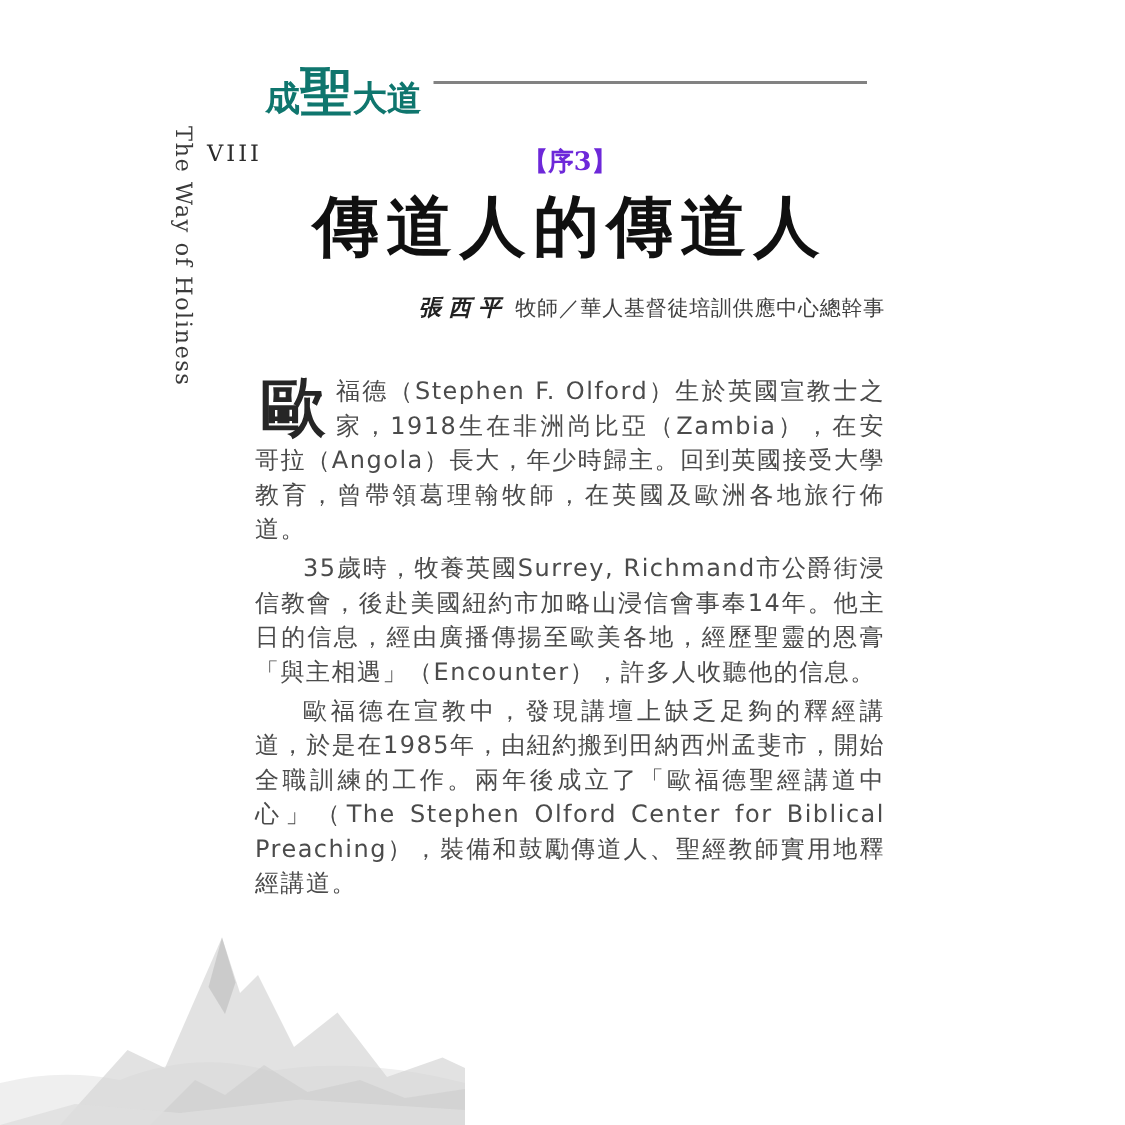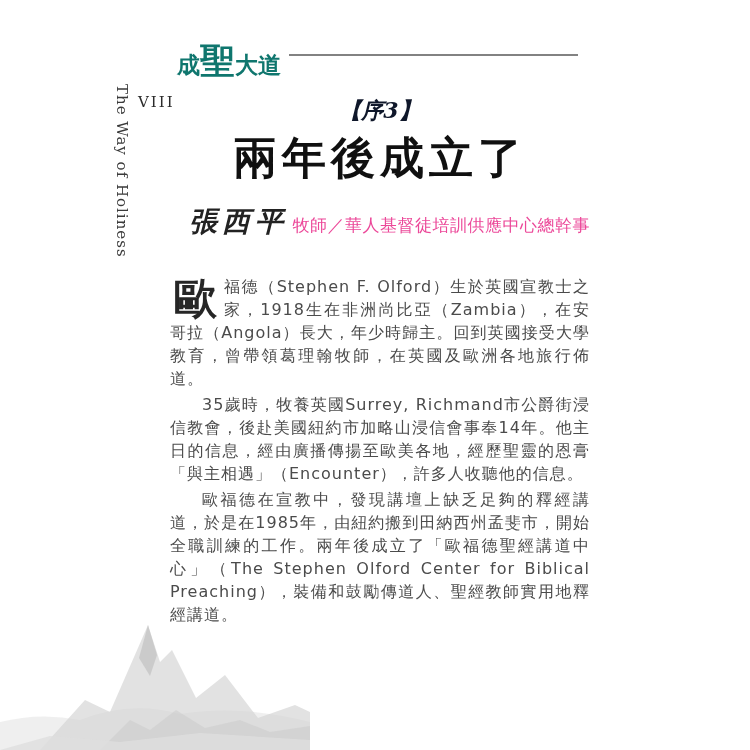--- a/index.html
+++ b/index.html
@@ -38,36 +38,36 @@
     font-size: 15px; letter-spacing: 1px; color: #3a3a3a;
     white-space: nowrap;
   }
 
   
   .main-col { position: absolute; left: 170px; top: 96px; width: 420px; }
 
   .preface-label {
     text-align: center;
     font-family: "DejaVu Serif", serif;
-    font-weight: bold; font-size: 22px; color: #0f172a; font-style: italic;
+    font-weight: bold; font-size: 17px; color: #6d28d9;
   }
   .preface-title {
     margin: 3px 0 0 0;
     text-align: center;
     font-family: "DejaVu Serif", serif;
     font-weight: bold; font-size: 44px; letter-spacing: 5px;
     color: #101010;
   }
   .author-line { margin-top: 15px; text-align: right; white-space: nowrap; }
   .author-name {
     font-family: "DejaVu Serif", serif;
     font-style: italic; font-weight: bold;
-    font-size: 28px; letter-spacing: 5px; color: #222;
+    font-size: 15px; letter-spacing: 5px; color: #222;
   }
-  .author-role { font-size: 17px; letter-spacing: 0.5px; color: #ec4899; }
+  .author-role { font-size: 14px; letter-spacing: 0.5px; color: #404040; }
 
   
   .article {
     margin-top: 34px;
     font-family: "DejaVu Sans", sans-serif;
     font-size: 16px; line-height: 23px;
     letter-spacing: 1px;
     color: #4b4b4b;
     text-align: justify;
   }
@@ -95,21 +95,21 @@
 <span class="page-num">VIII</span>
 <span class="book-title">
   <span class="bt-normal">成</span><span class="bt-emph">聖</span><span class="bt-normal">大道</span>
 </span>
 <div class="header-rule"></div>
 
 <div class="side-title">The Way of Holiness</div>
 
 <div class="main-col">
   <div class="preface-label">【序3】</div>
-  <h1 class="preface-title">兩年後成立了</h1>
+  <h1 class="preface-title">傳道人的傳道人</h1>
   <div class="author-line">
     <span class="author-name">張西平</span>
     <span class="author-role">牧師／華人基督徒培訓供應中心總幹事</span>
   </div>
 
   <div class="article">
     <p><span class="dropcap">歐</span><span>福德（Stephen F. Olford）生於英國宣教士之家，1918生在非洲尚比亞（Zambia），在安哥拉（Angola）長大，年少時歸主。回到英國接受大學教育，曾帶領葛理翰牧師，在英國及歐洲各地旅行佈道。</span></p>
     <p class="indent">35歲時，牧養英國Surrey, Richmand市公爵街浸信教會，後赴美國紐約市加略山浸信會事奉14年。他主日的信息，經由廣播傳揚至歐美各地，經歷聖靈的恩膏「與主相遇」（Encounter），許多人收聽他的信息。</p>
     <p class="indent">歐福德在宣教中，發現講壇上缺乏足夠的釋經講道，於是在1985年，由紐約搬到田納西州孟斐市，開始全職訓練的工作。兩年後成立了「歐福德聖經講道中心」（The Stephen Olford Center for Biblical Preaching），裝備和鼓勵傳道人、聖經教師實用地釋經講道。</p>
 

